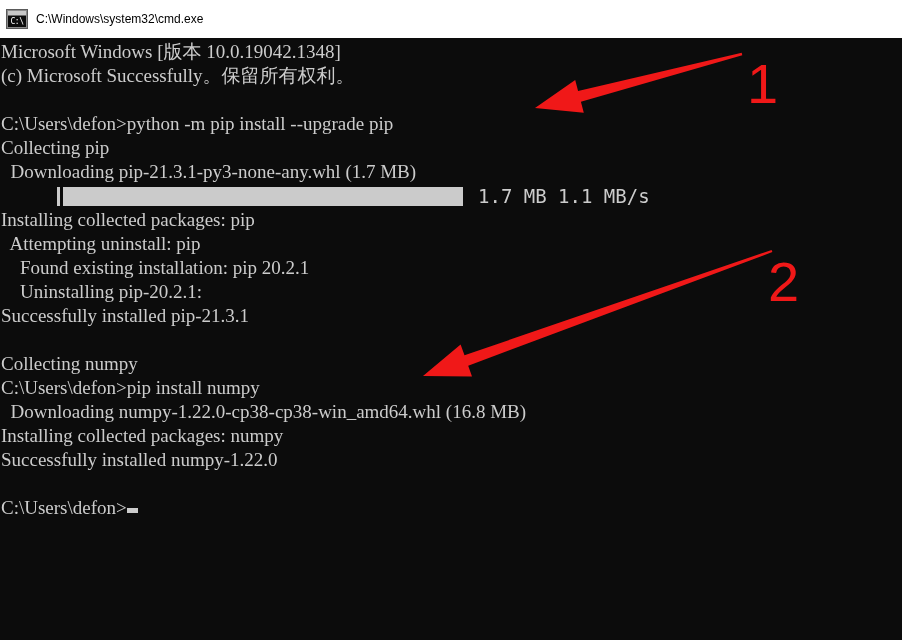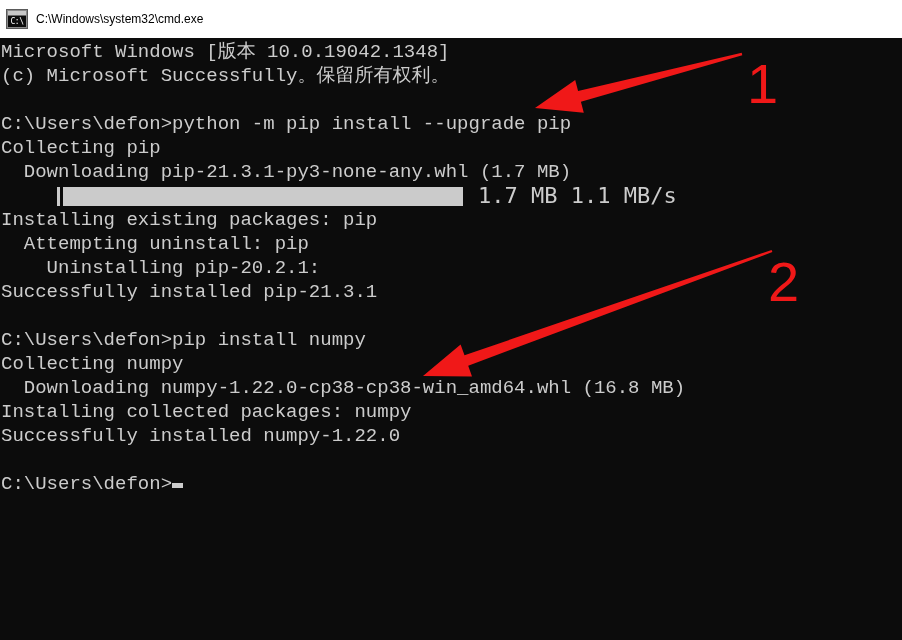--- a/index.html
+++ b/index.html
@@ -82,36 +82,36 @@
   }
   #lines {
     position: absolute;
     left: 0; top: 2px;
     width: 902px;
   }
   .line {
     position: relative;
     height: 24px;
     line-height: 24px;
-    font-family: Liberation Mono, monospace;
+    font-family: Liberation Serif, serif;
     font-size: 19px;
     color: #cccccc;
     white-space: pre;
     padding-left: 1px;
     box-sizing: border-box;
   }
   .line.blank { color: transparent; }
 
   
   .progress-row {
     position: relative;
     height: 24px;
     line-height: 24px;
     font-family: "DejaVu Sans Mono", monospace;
-    font-size: 22px;
+    font-size: 19px;
     color: #cccccc;
     white-space: pre;
   }
   .progress-row .pb-wrap {
     position: absolute;
     left: 57px;
     top: 3px;
     display: flex;
     align-items: stretch;
     height: 19px;
@@ -165,27 +165,28 @@
 
   <div id="console">
     <div id="lines">
         <div class="line">Microsoft Windows [版本 10.0.19042.1348]</div>
         <div class="line">(c) Microsoft Successfully。保留所有权利。</div>
         <div class="line blank"> </div>
         <div class="line">C:\Users\defon&gt;python -m pip install --upgrade pip</div>
         <div class="line">Collecting pip</div>
         <div class="line">  Downloading pip-21.3.1-py3-none-any.whl (1.7 MB)</div>
         <div class="progress-row"><div class="pb-wrap"><div class="pb-edge"></div><div class="pb-fill" style="width: 400px;"></div></div><span class="pb-label">1.7 MB 1.1 MB/s</span></div>
-        <div class="line">Installing existing packages: pip</div>
+        <div class="line">Installing collected packages: pip</div>
         <div class="line">  Attempting uninstall: pip</div>
+        <div class="line">    Found existing installation: pip 20.2.1</div>
         <div class="line">    Uninstalling pip-20.2.1:</div>
         <div class="line">Successfully installed pip-21.3.1</div>
         <div class="line blank"> </div>
+        <div class="line">Collecting numpy</div>
         <div class="line">C:\Users\defon&gt;pip install numpy</div>
-        <div class="line">Collecting numpy</div>
         <div class="line">  Downloading numpy-1.22.0-cp38-cp38-win_amd64.whl (16.8 MB)</div>
         <div class="line">Installing collected packages: numpy</div>
         <div class="line">Successfully installed numpy-1.22.0</div>
         <div class="line blank"> </div>
         <div class="line">C:\Users\defon&gt;<span class="cursor"></span></div>
       </div>
   </div>
 
   <svg id="annotations" width="902" height="640" viewBox="0 0 902 640">
       <polygon points="741.7,52.8 578.1,91.1 575.2,79.9 535.0,108.0 583.8,112.8 580.9,101.7 742.3,55.2" fill="#f01818"></polygon>

